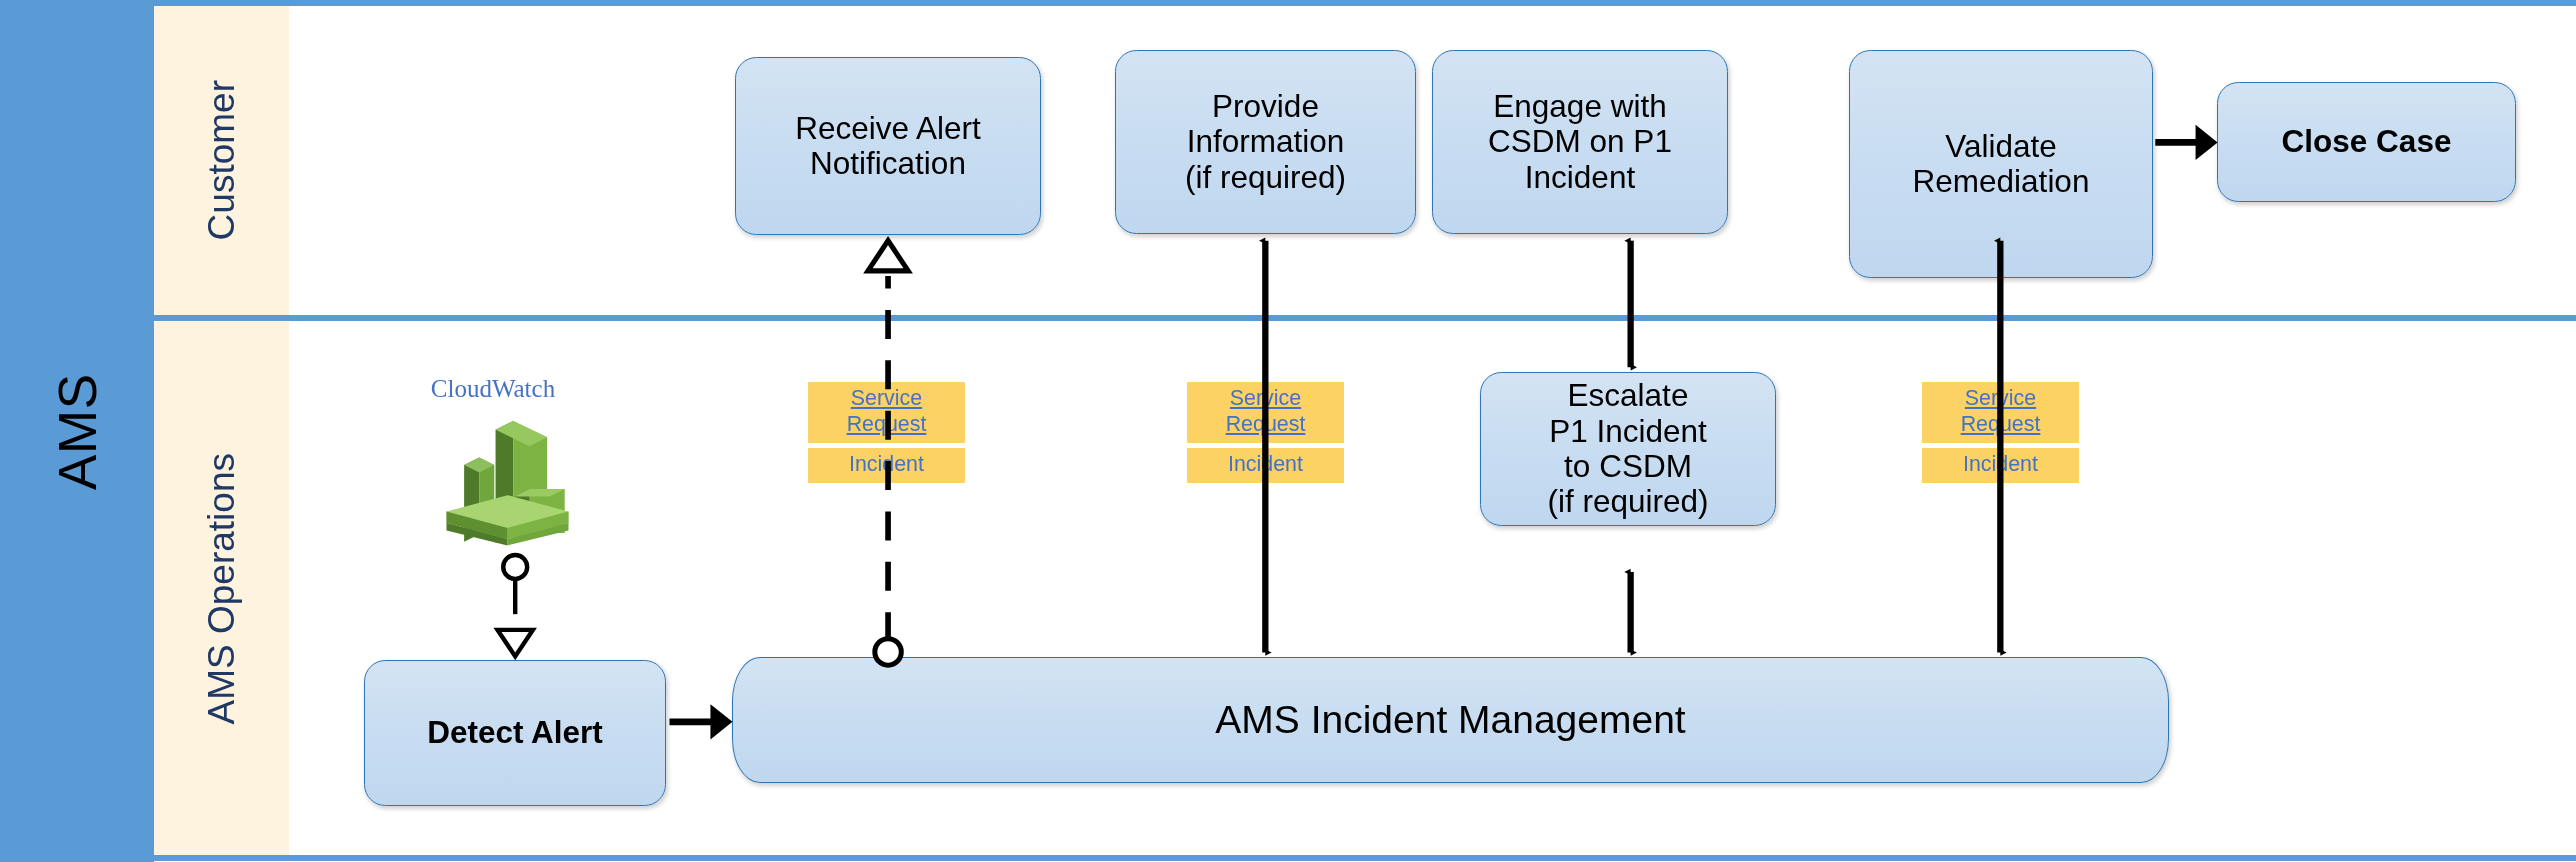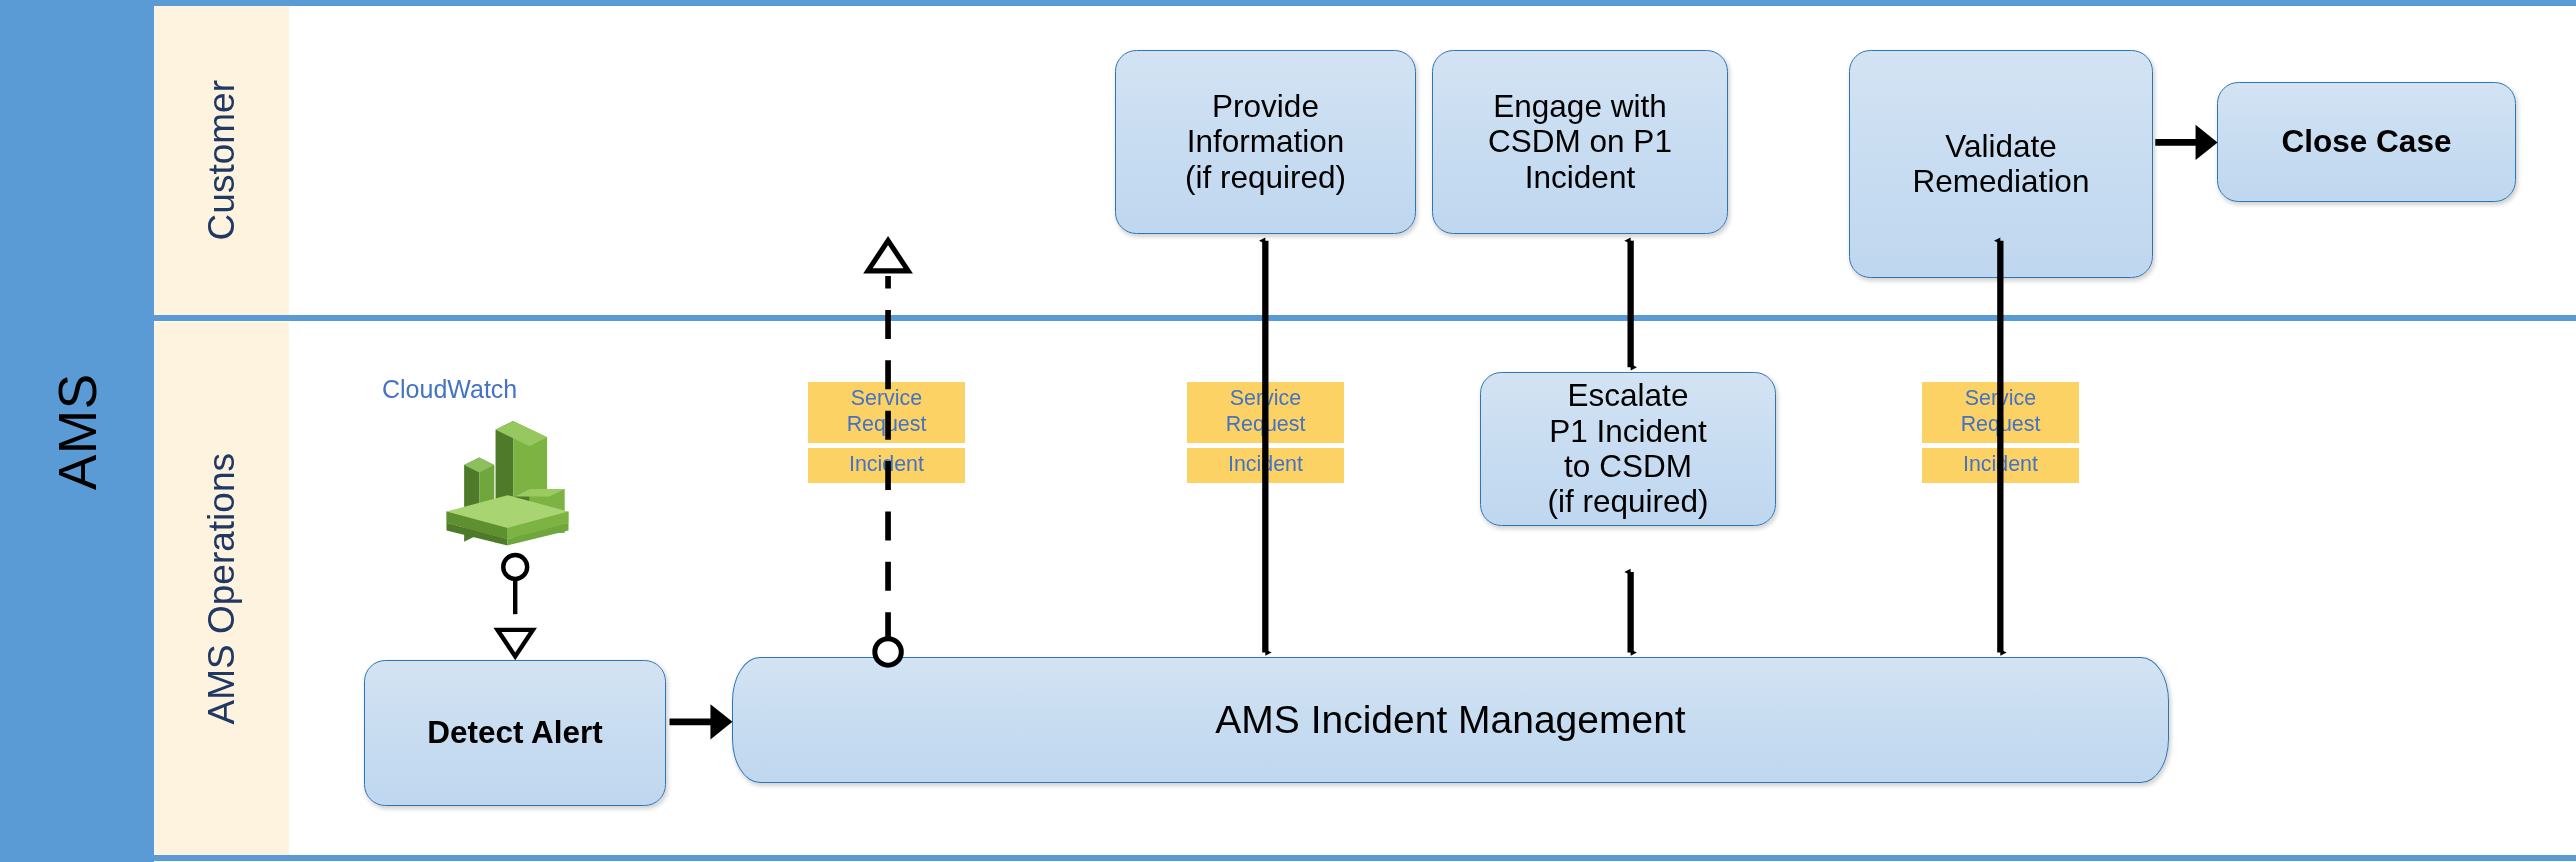--- a/index.html
+++ b/index.html
@@ -110,39 +110,40 @@
   }
   .tag {
     background: #FCD265;
     color: #4472C4;
     font-size: 21.4px;
     line-height: 1.18;
     text-align: center;
     padding: 4.4px 3.8px 5.7px 3.8px;
     box-sizing: border-box;
   }
-  .tag.sr { border-radius: 0.6px; }
+  .tag.sr { border-radius: 0.6px; text-decoration: underline; }
   .tag-gap { height: 5px; background: transparent; }
 
   
   #wires {
     position: absolute;
     left: 0; top: 0;
     width: 2576px; height: 863px;
     pointer-events: none;
   }
 
   
   #cloudwatch-label {
     position: absolute;
-    left: 382px; top: 375px;
+    left: 392px; top: 375px;
     width: 202px;
-    text-align: left;
+    text-align: center;
     color: #4472C4;
     font-size: 25px;
+    font-family: Liberation Serif, serif;
   }
   #cloudwatch-icon {
     position: absolute;
     left: 435px; top: 416px;
     width: 145px; height: 132px;
   }
 </style>
 </head>
 <body>
 
@@ -183,20 +184,22 @@
 
       <polygon points="18,152 115,152 212,152 212,170 115,196 18,170" fill="#9ACB63"></polygon>
       <polygon points="18,170 115,196 115,206 18,182" fill="#4E7A29"></polygon>
       <polygon points="115,196 212,170 212,182 115,206" fill="#6FA73C"></polygon>
       <polygon points="18,152 115,126 212,152 115,178" fill="#A9D472"></polygon>
       <polygon points="18,152 115,178 115,196 18,170" fill="#5E8F31"></polygon>
       <polygon points="115,178 212,152 212,170 115,196" fill="#7CB342"></polygon>
     </svg>
   </div>
 
+  <div class="node" style="left:735px; top:57px; width:306px; height:178px;">Receive Alert
+Notification</div>
 
   <div class="node" style="left:1115px; top:50px; width:301px; height:184px;">Provide
 Information
 (if required)</div>
 
   <div class="node" style="left:1432px; top:50px; width:296px; height:184px;">Engage with
 CSDM on P1
 Incident</div>
 
   <div class="node" style="left:1849px; top:50px; width:304px; height:228px;">Validate

